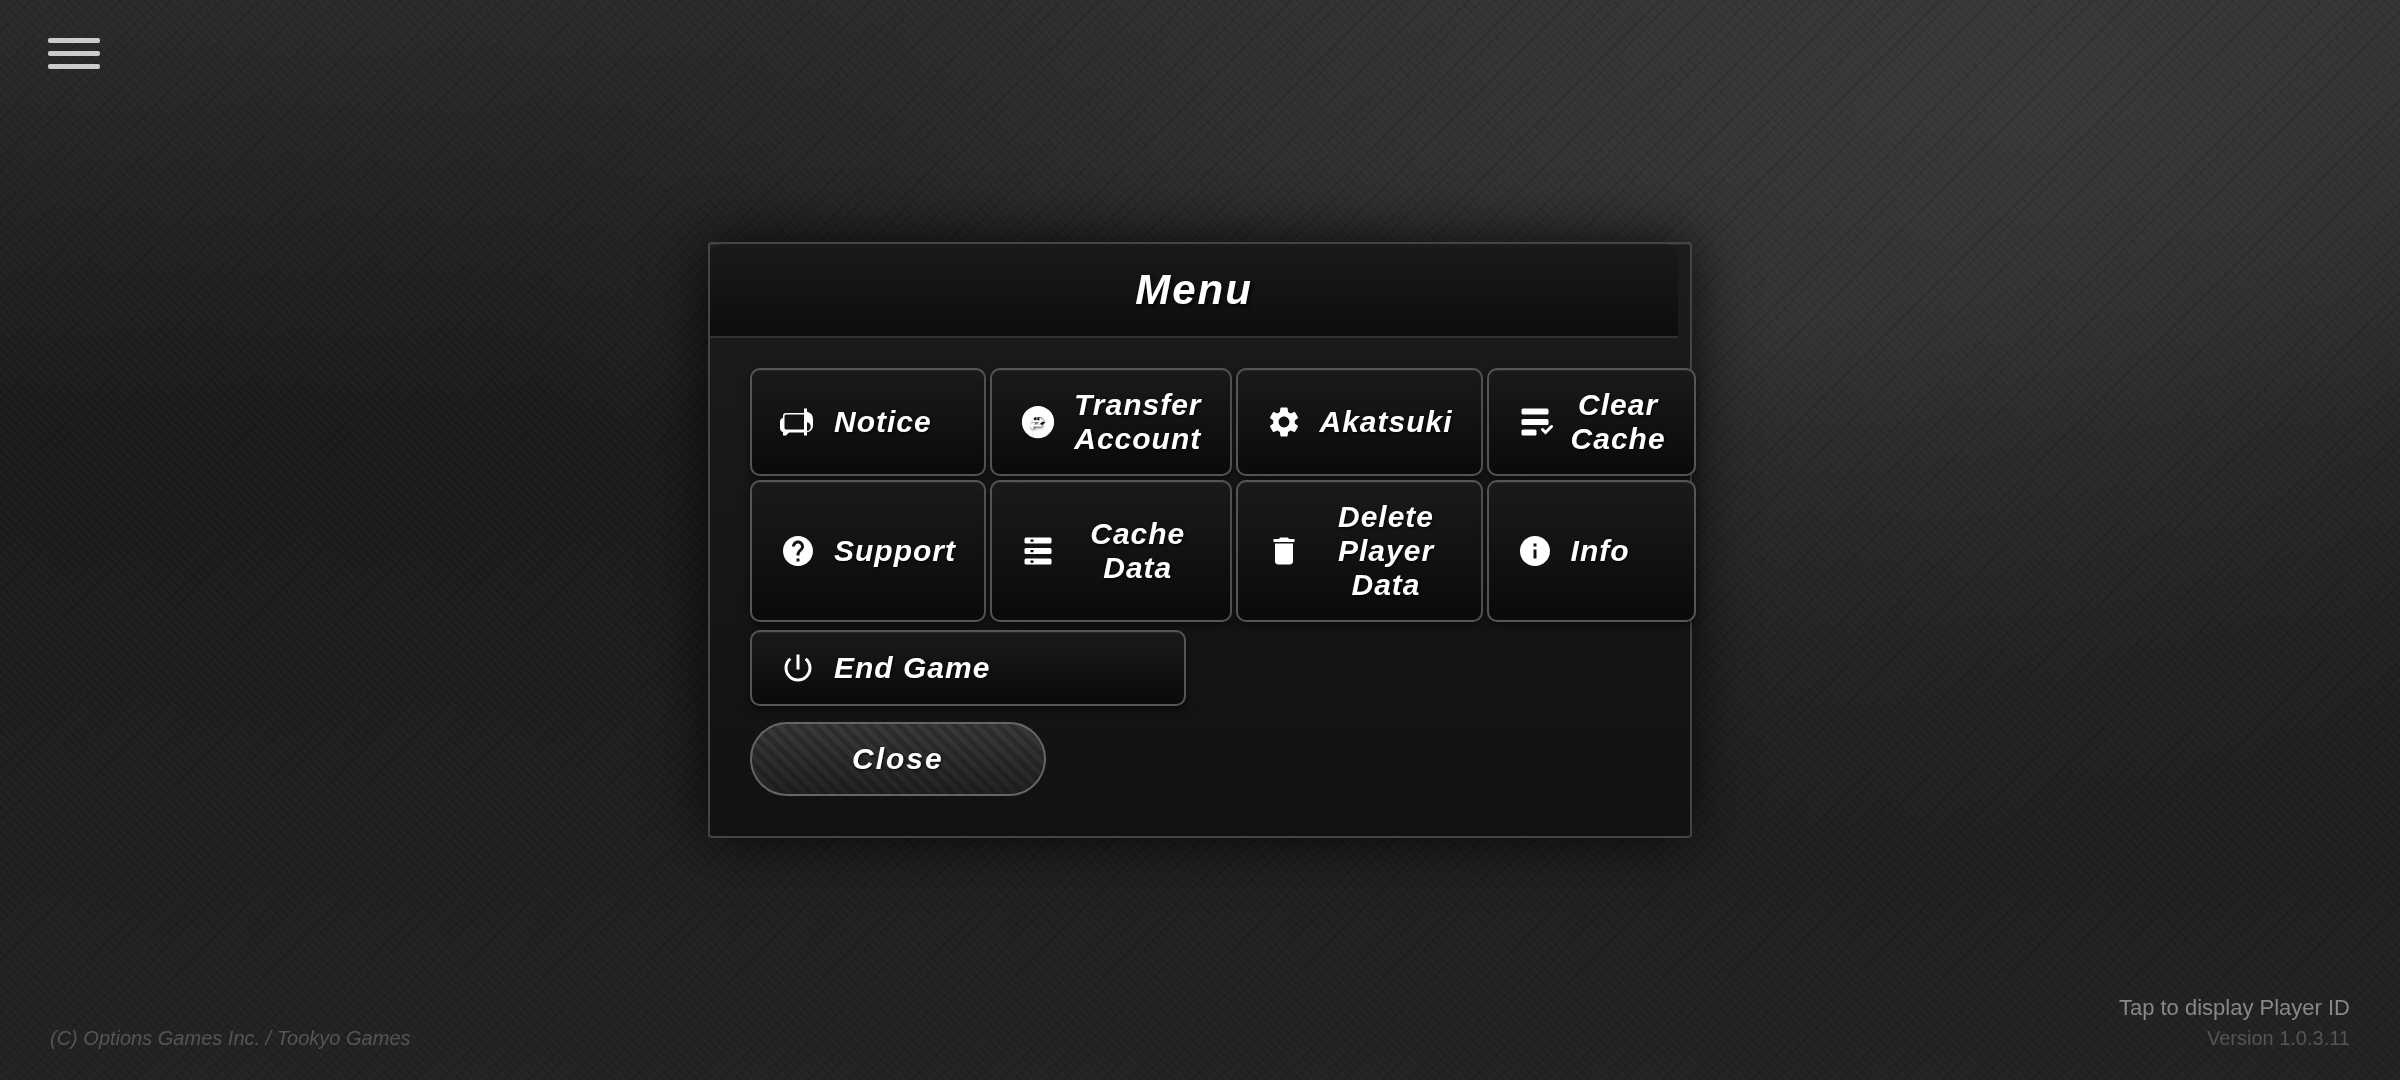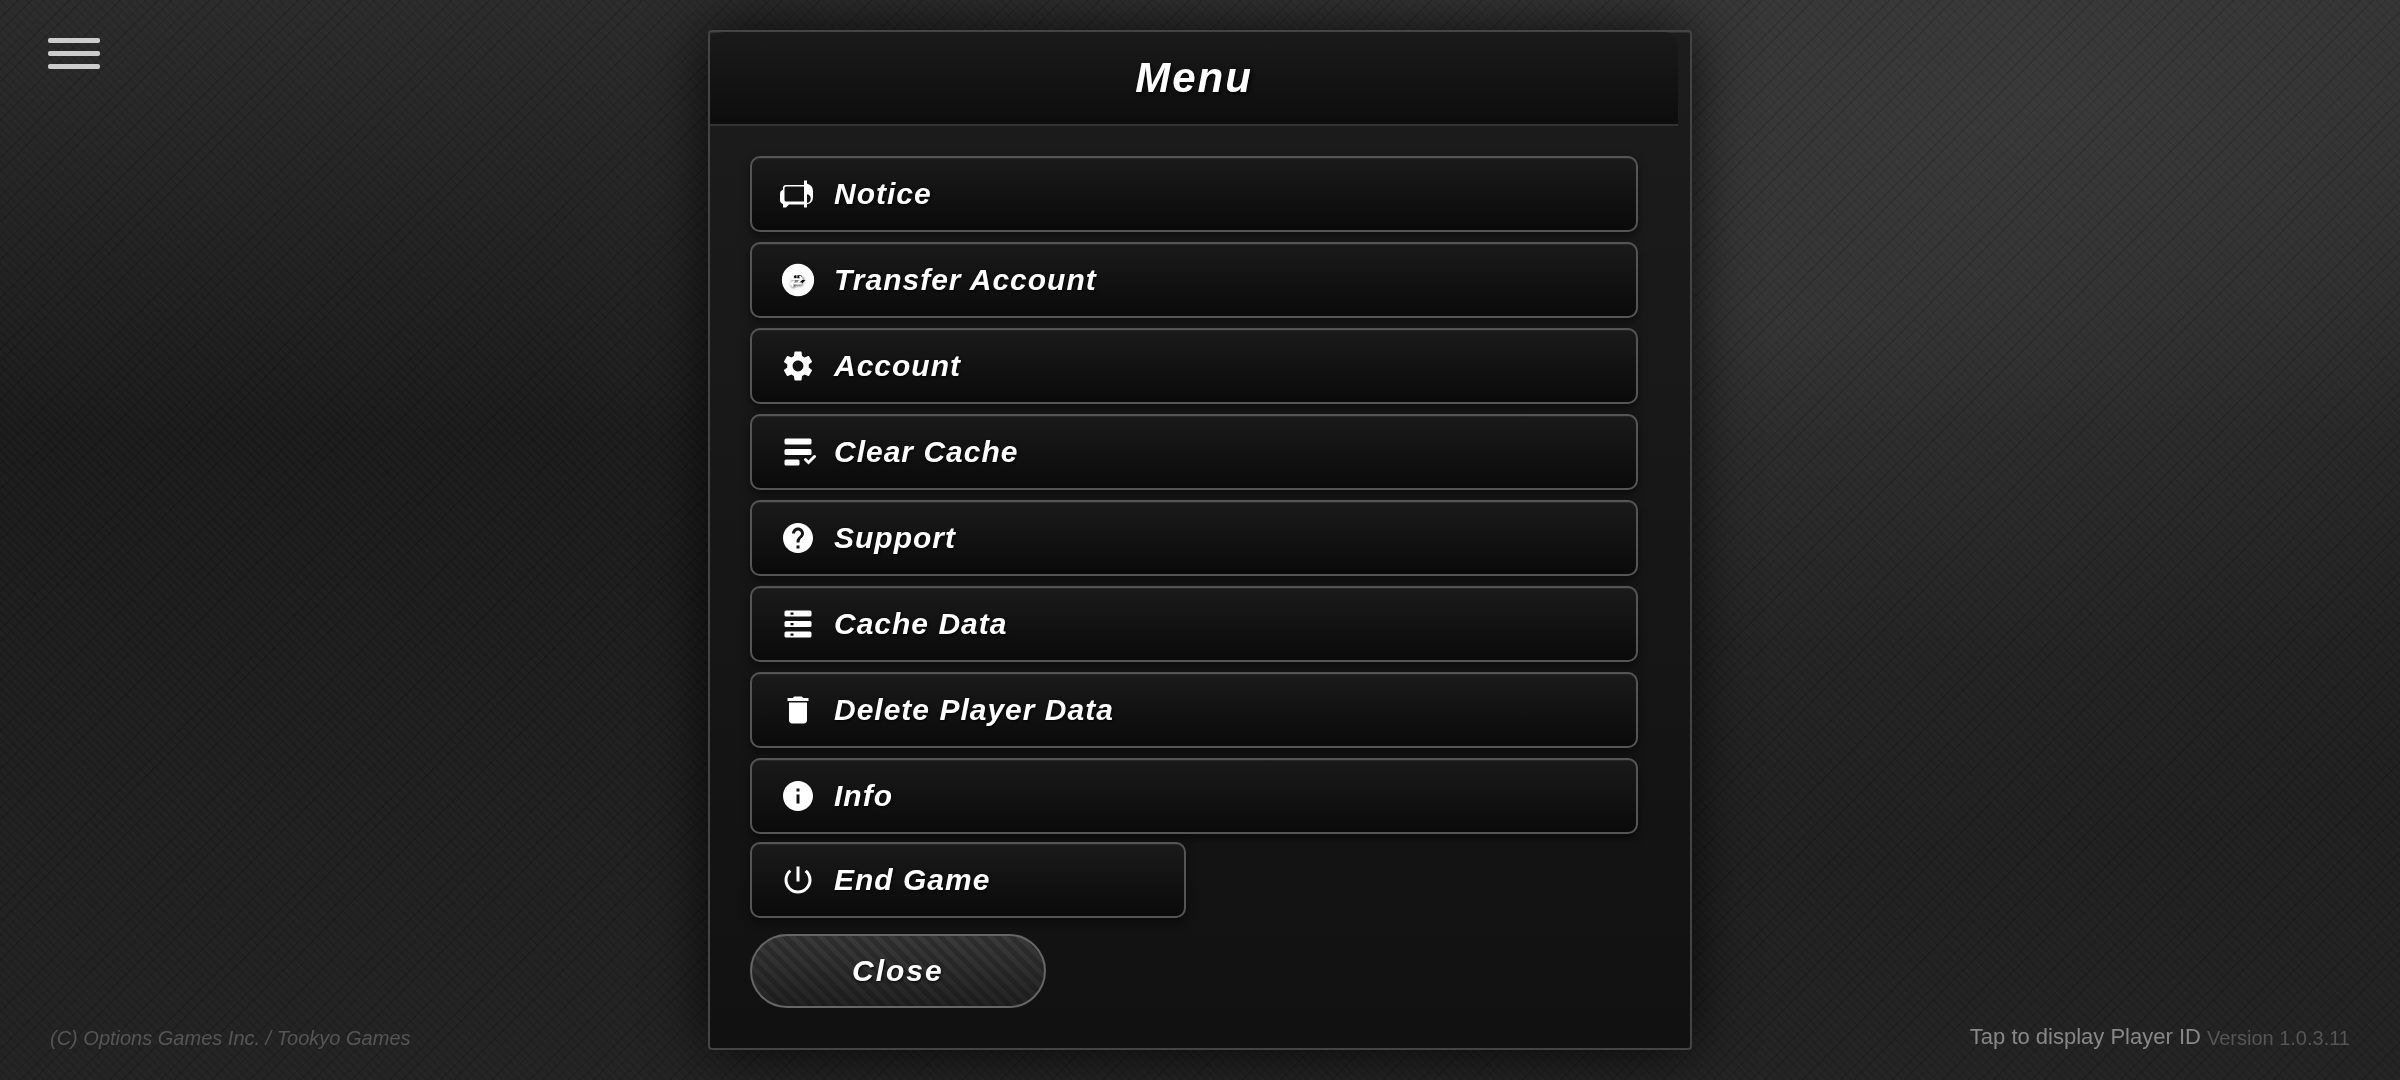--- a/index.html
+++ b/index.html
@@ -96,22 +96,22 @@
       color: #fff;
       font-size: 42px;
       font-weight: 900;
       font-style: italic;
       letter-spacing: 2px;
       text-shadow: 2px 2px 4px rgba(0,0,0,0.8);
     }
 
     .buttons-grid {
       display: grid;
-      grid-template-columns: 1fr;
-      gap: 10px;
+      grid-template-columns: 1fr 1fr 1fr 1fr;
+      gap: 4px;
       padding: 0 40px;
       margin-bottom: 8px;
     }
 
     .menu-btn {
       display: flex;
       align-items: center;
       gap: 18px;
       background: linear-gradient(180deg, #1a1a1a 0%, #0a0a0a 100%);
       border: 2.5px solid #555;
@@ -199,21 +199,21 @@
       font-size: 20px;
       font-style: italic;
       z-index: 10;
     }
 
     .footer-right {
       position: absolute;
       bottom: 30px;
       right: 50px;
       display: flex;
-      flex-direction: row;
+      flex-direction: column;
       align-items: flex-end;
       gap: 6px;
       z-index: 10;
     }
 
     .tap-player-id {
       color: #888;
       font-size: 22px;
       cursor: pointer;
     }
@@ -267,21 +267,21 @@
           <path d="M8 6a5 5 0 1 0 0 12H12" stroke="none"></path>
           <text x="6" y="16" font-size="10" fill="white">⇄</text>
         </svg>
         <span>Transfer Account</span>
       </button>
 
       <button class="menu-btn">
         <svg class="icon-svg" viewBox="0 0 24 24">
           <path d="M19.14 12.94c.04-.3.06-.61.06-.94 0-.32-.02-.64-.07-.94l2.03-1.58c.18-.14.23-.41.12-.61l-1.92-3.32c-.12-.22-.37-.29-.59-.22l-2.39.96c-.5-.38-1.03-.7-1.62-.94l-.36-2.54c-.04-.24-.24-.41-.48-.41h-3.84c-.24 0-.43.17-.47.41l-.36 2.54c-.59.24-1.13.57-1.62.94l-2.39-.96c-.22-.08-.47 0-.59.22L2.74 8.87c-.12.21-.08.47.12.61l2.03 1.58c-.05.3-.09.63-.09.94s.02.64.07.94l-2.03 1.58c-.18.14-.23.41-.12.61l1.92 3.32c.12.22.37.29.59.22l2.39-.96c.5.38 1.03.7 1.62.94l.36 2.54c.05.24.24.41.48.41h3.84c.24 0 .44-.17.47-.41l.36-2.54c.59-.24 1.13-.56 1.62-.94l2.39.96c.22.08.47 0 .59-.22l1.92-3.32c.12-.22.07-.47-.12-.61l-2.01-1.58zM12 15.6c-1.98 0-3.6-1.62-3.6-3.6s1.62-3.6 3.6-3.6 3.6 1.62 3.6 3.6-1.62 3.6-3.6 3.6z"></path>
         </svg>
-        <span>Account</span>
+        <span>Akatsuki</span>
       </button>
 
       <button class="menu-btn">
         <svg class="icon-svg" viewBox="0 0 24 24">
           <rect x="3" y="3" width="18" height="4" rx="1" fill="white"></rect>
           <rect x="3" y="10" width="18" height="4" rx="1" fill="white"></rect>
           <rect x="3" y="17" width="10" height="4" rx="1" fill="white"></rect>
           <path d="M17 17l2 2 4-4" stroke="white" stroke-width="2" fill="none" stroke-linecap="round"></path>
         </svg>
         <span>Clear Cache</span>

